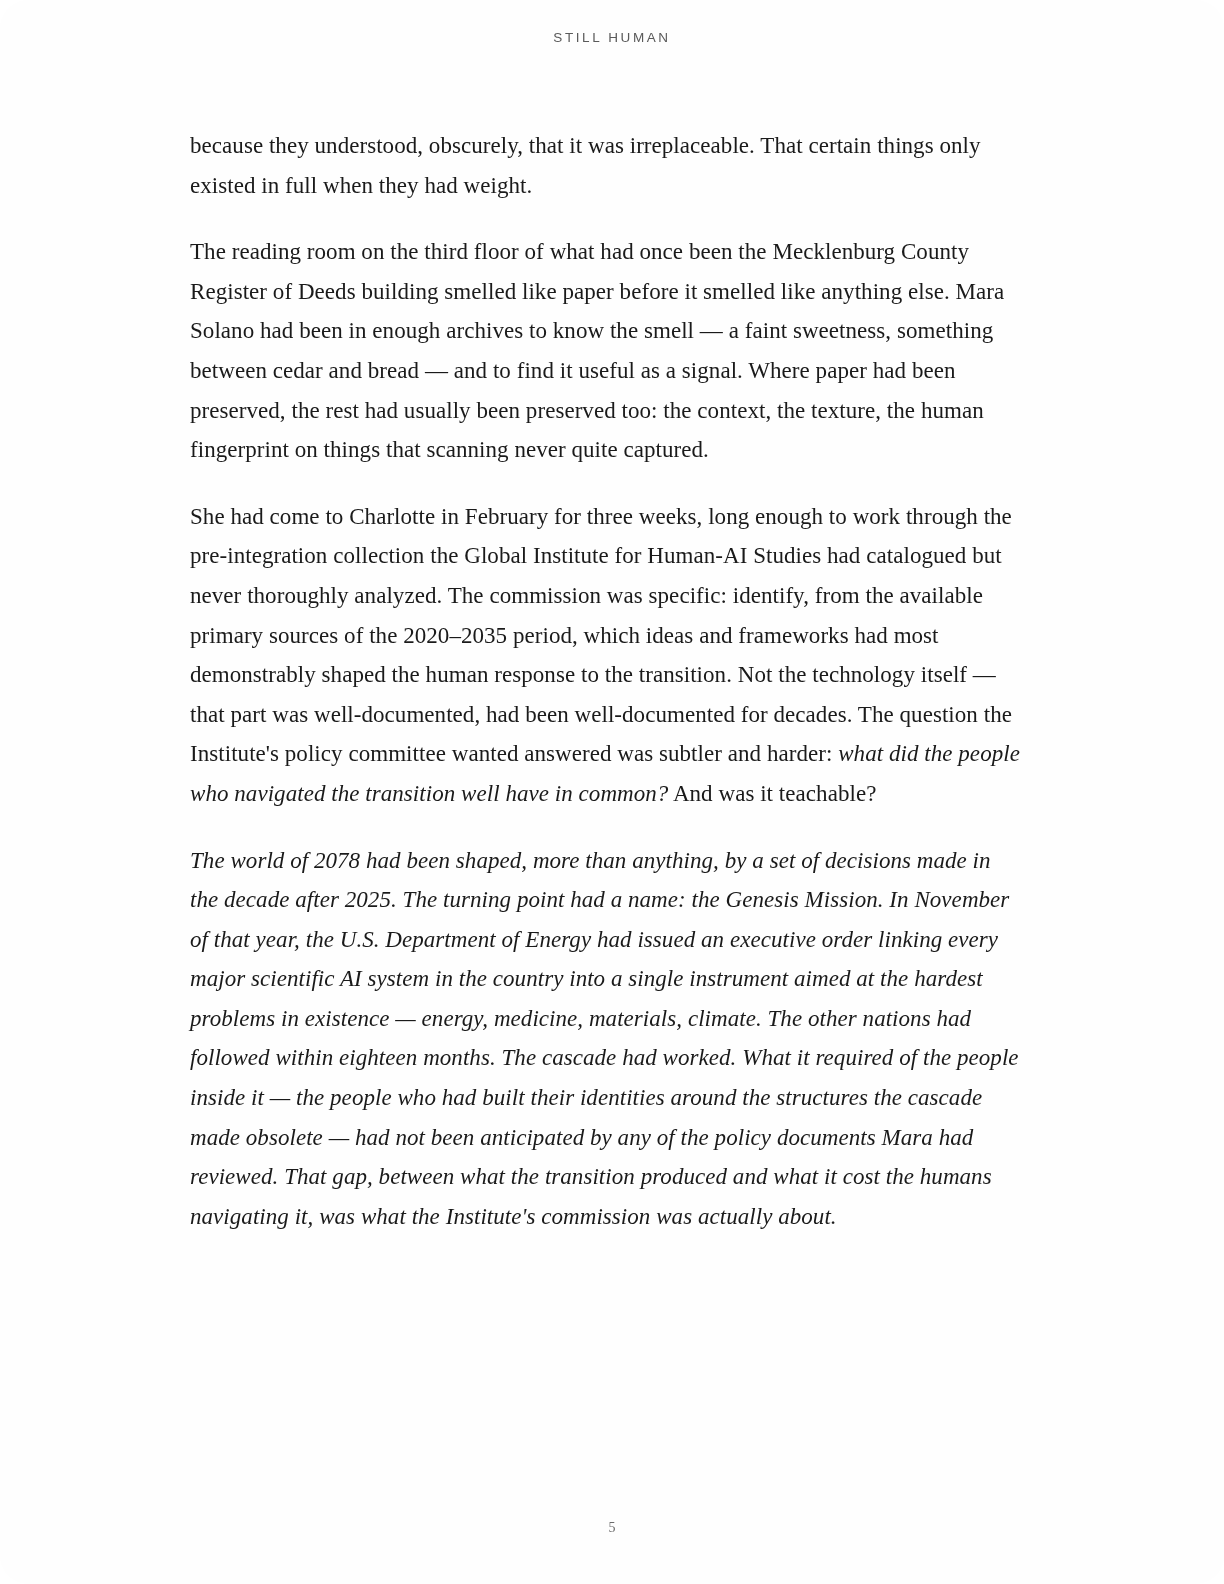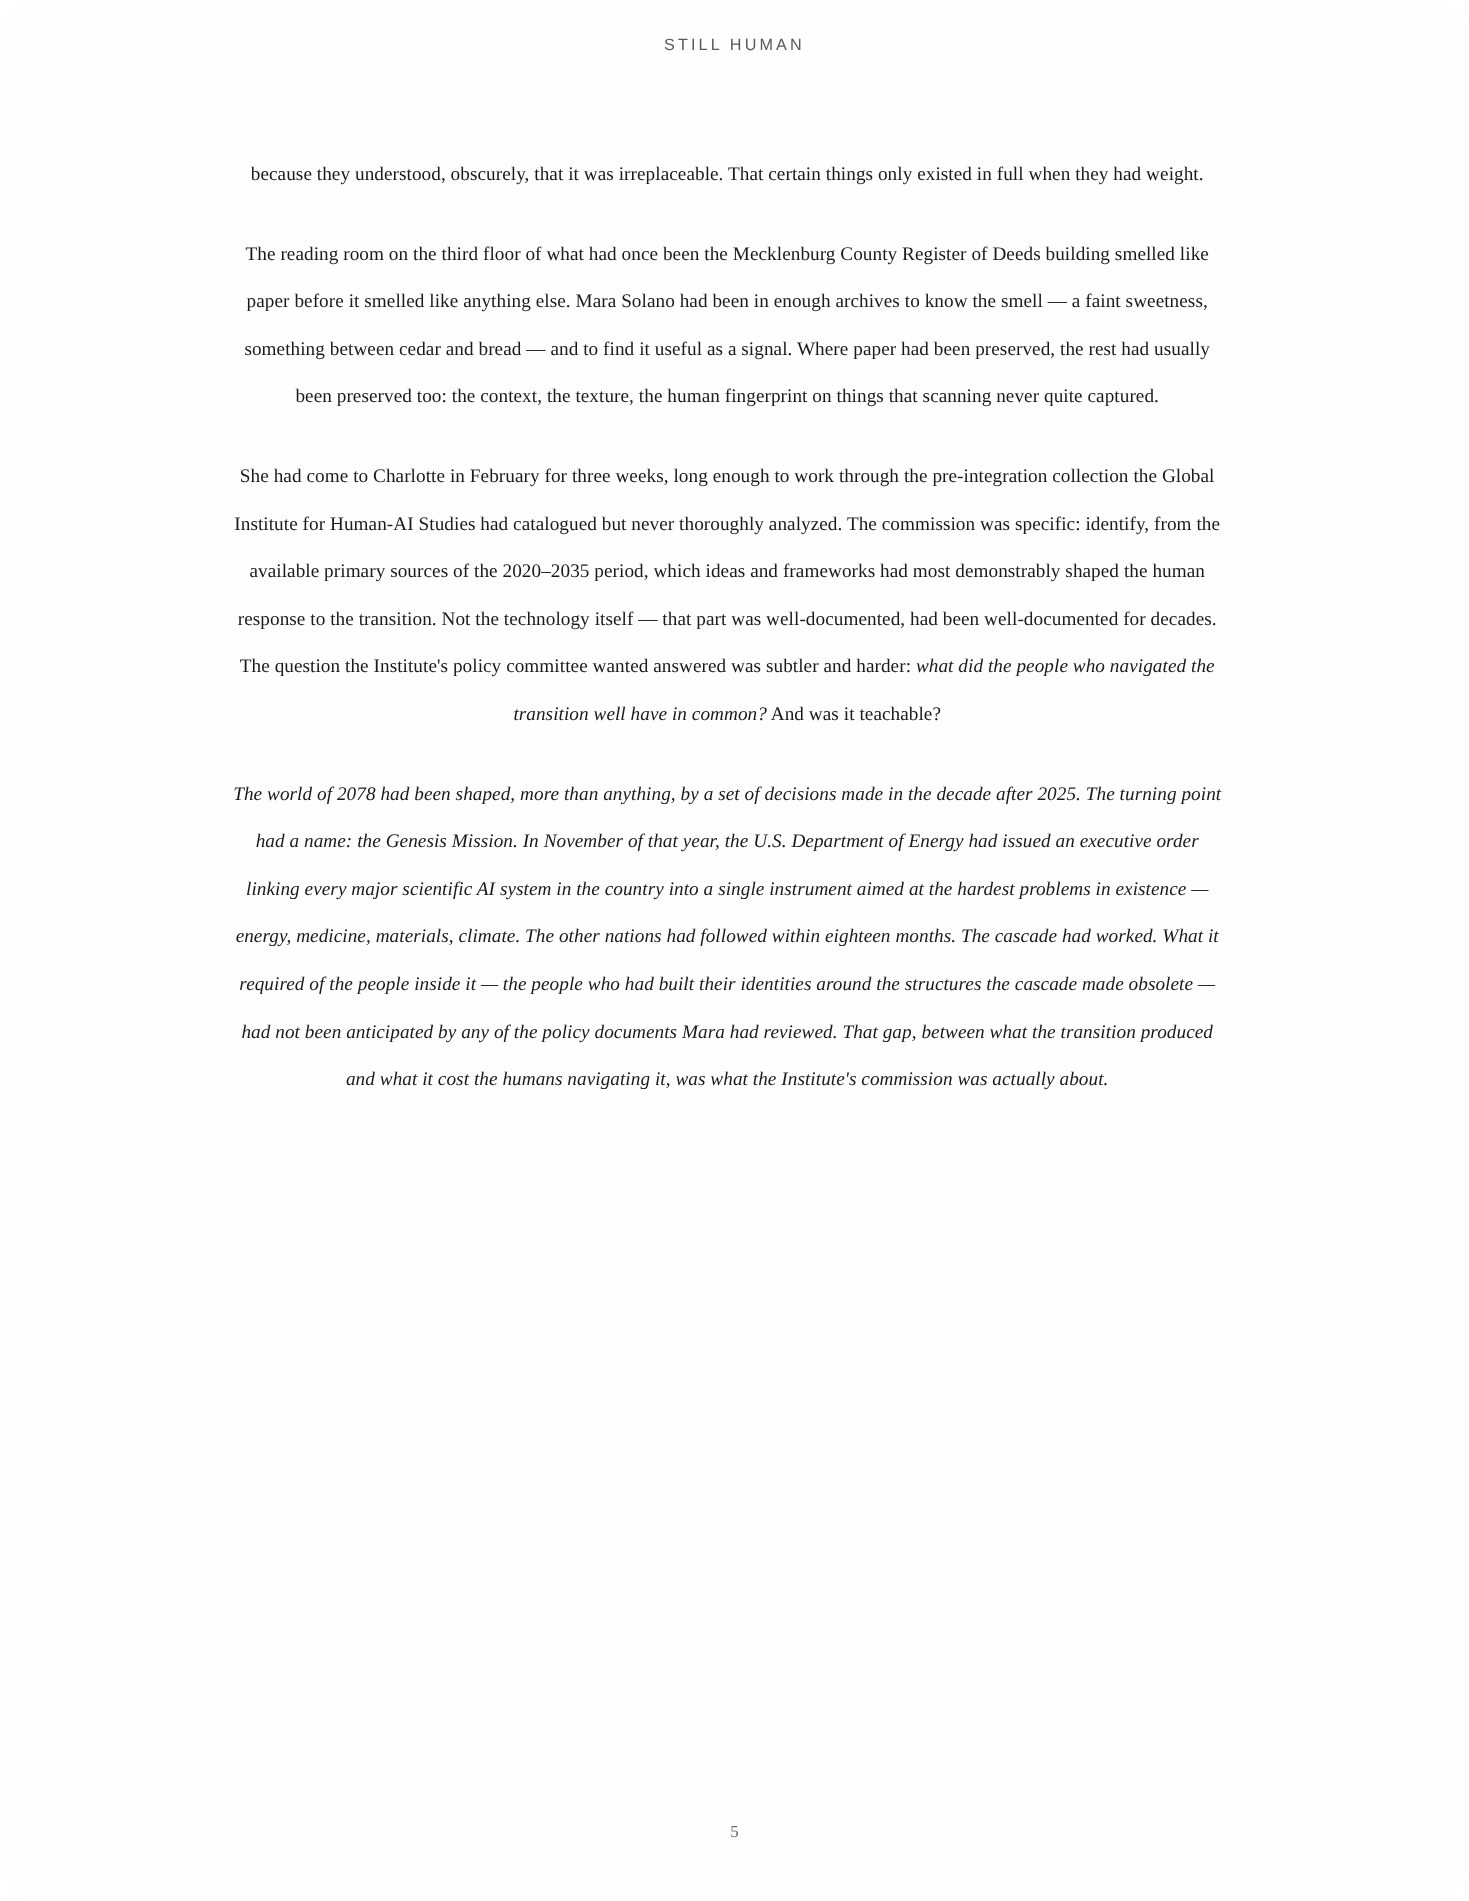--- a/index.html
+++ b/index.html
@@ -31,23 +31,23 @@
     text-transform: uppercase;
   }
   .body-col {
     position: absolute;
     top: 126px;
     left: 190px;
     width: 832px;
   }
   p.para {
     margin: 0 0 27px 0;
-    font-size: 16px;
+    font-size: 23px;
     line-height: 39.6px;
-    text-align: center;
+    text-align: left;
     color: #1a1a1a;
     letter-spacing: 0.05px;
   }
   p.para:last-child {
     margin-bottom: 0;
     font-style: italic;
   }
   em {
     font-style: italic;
   }

